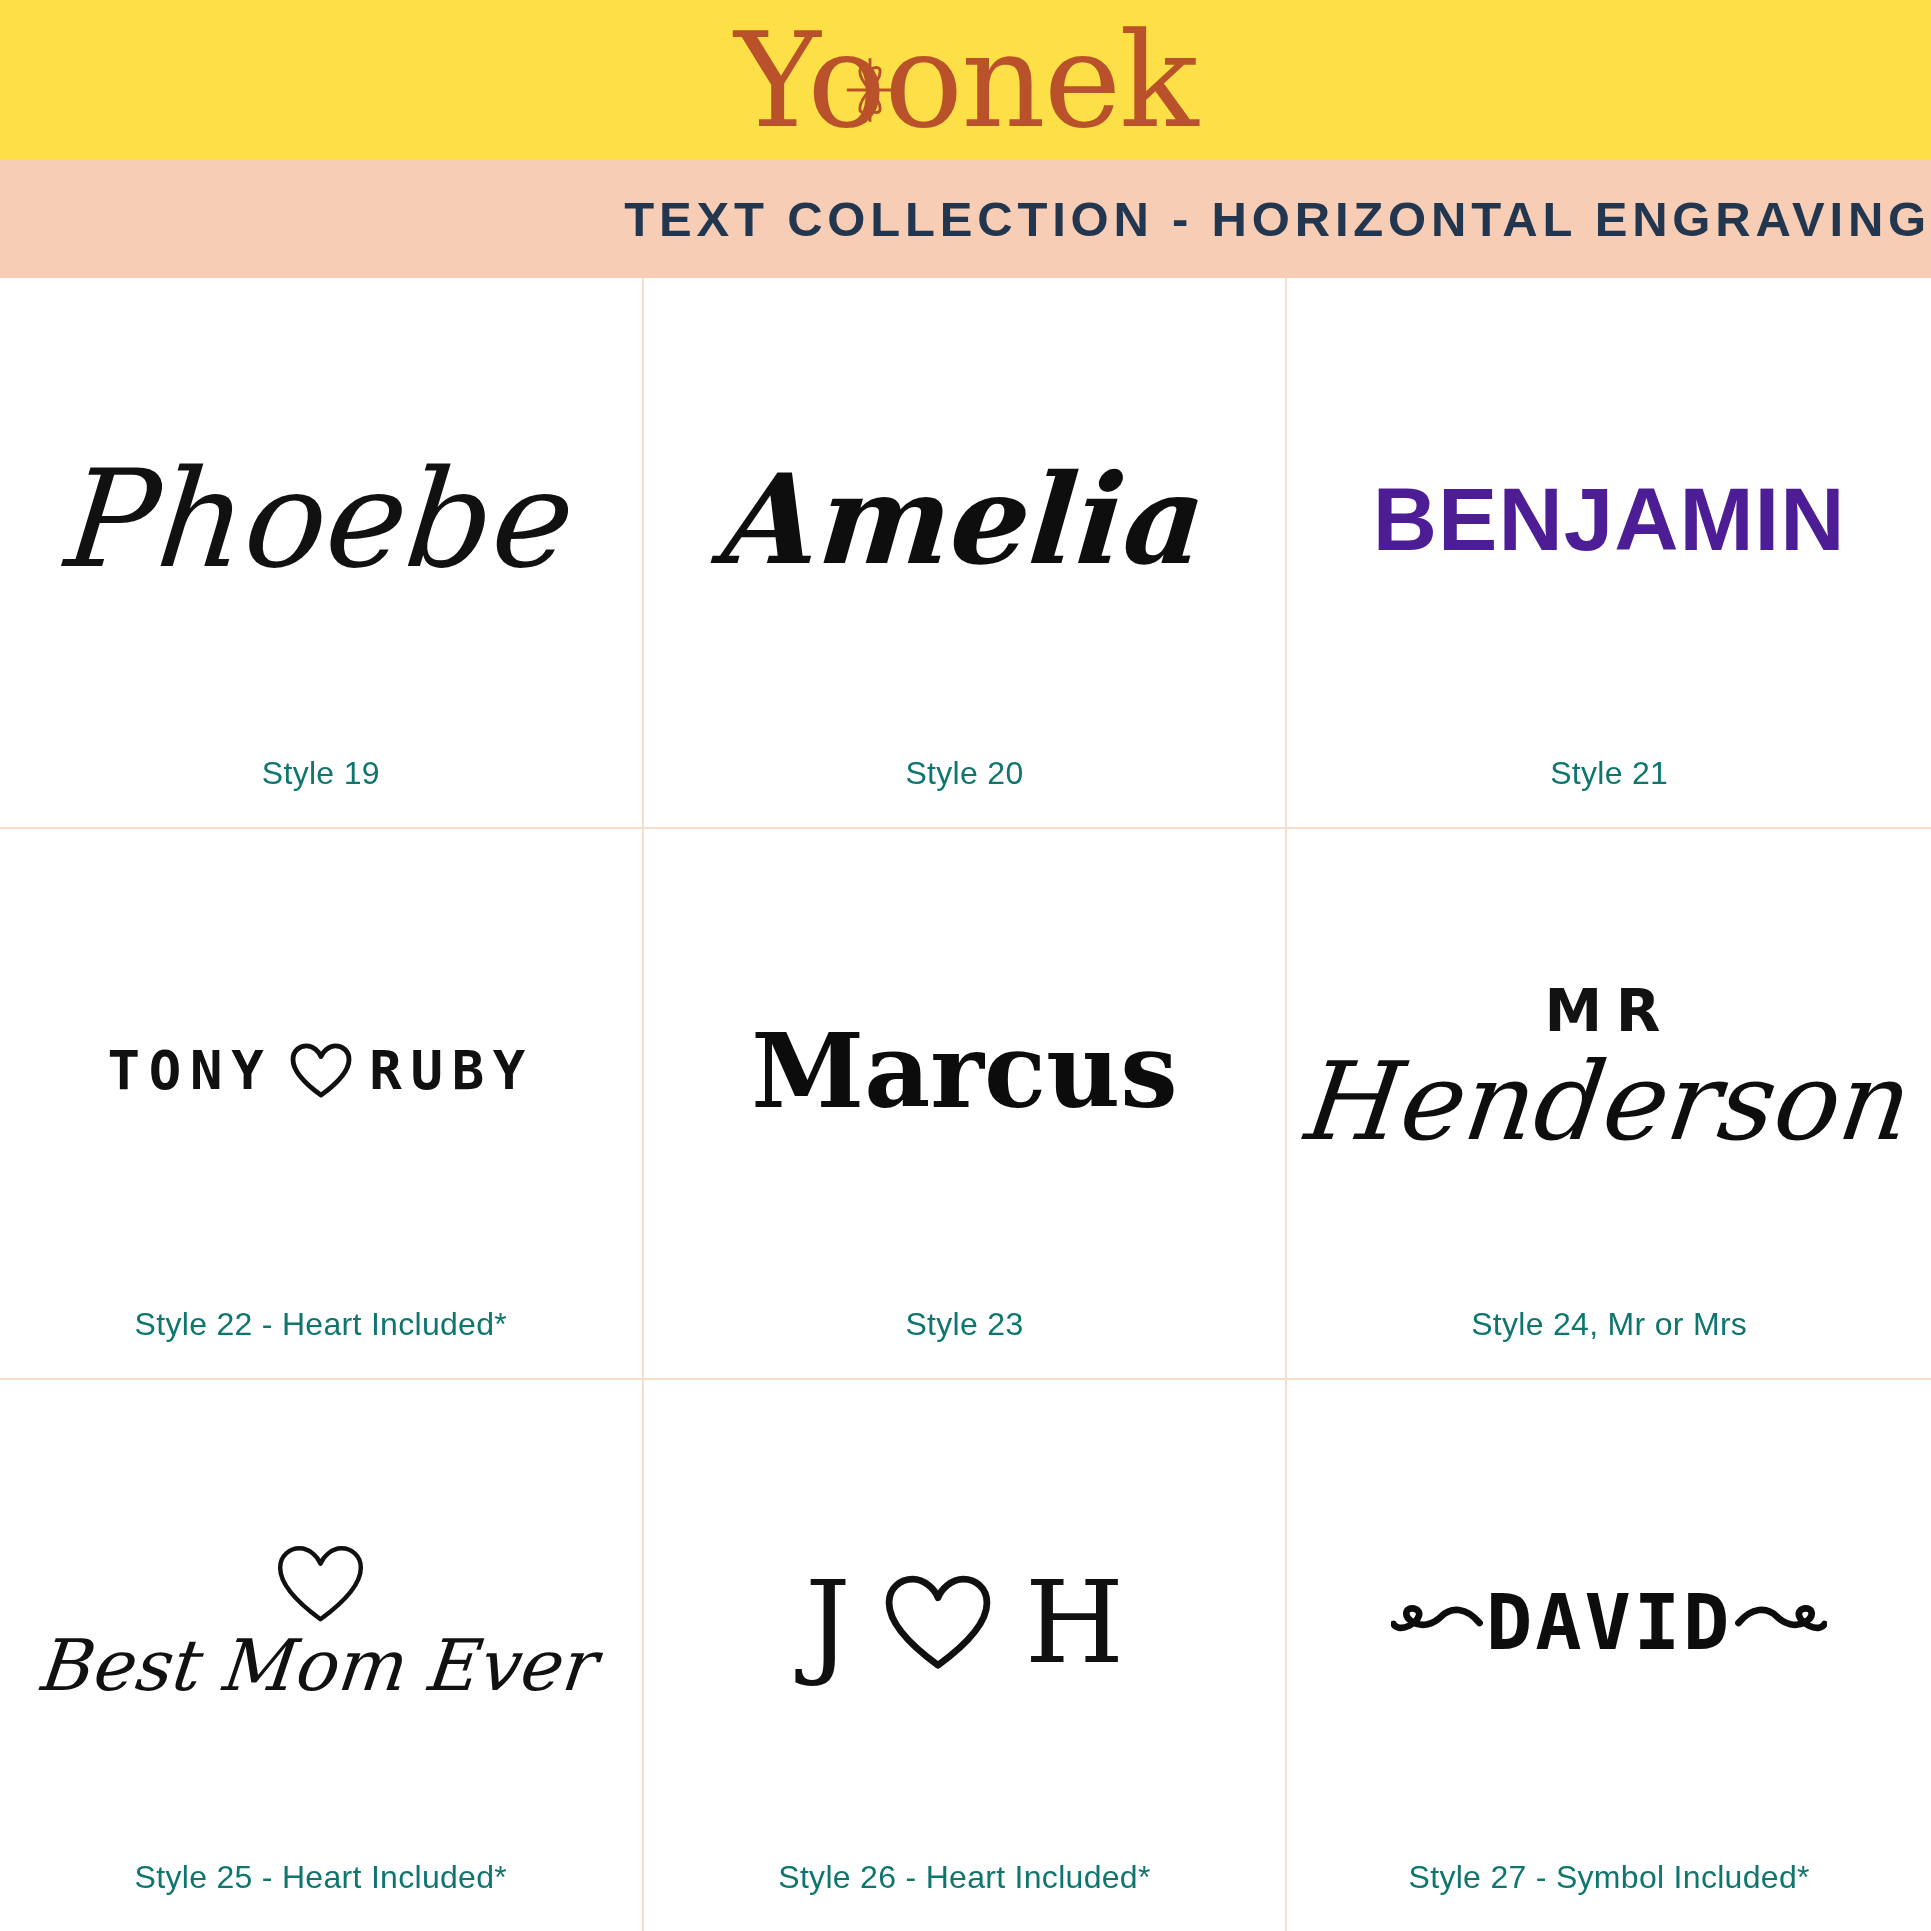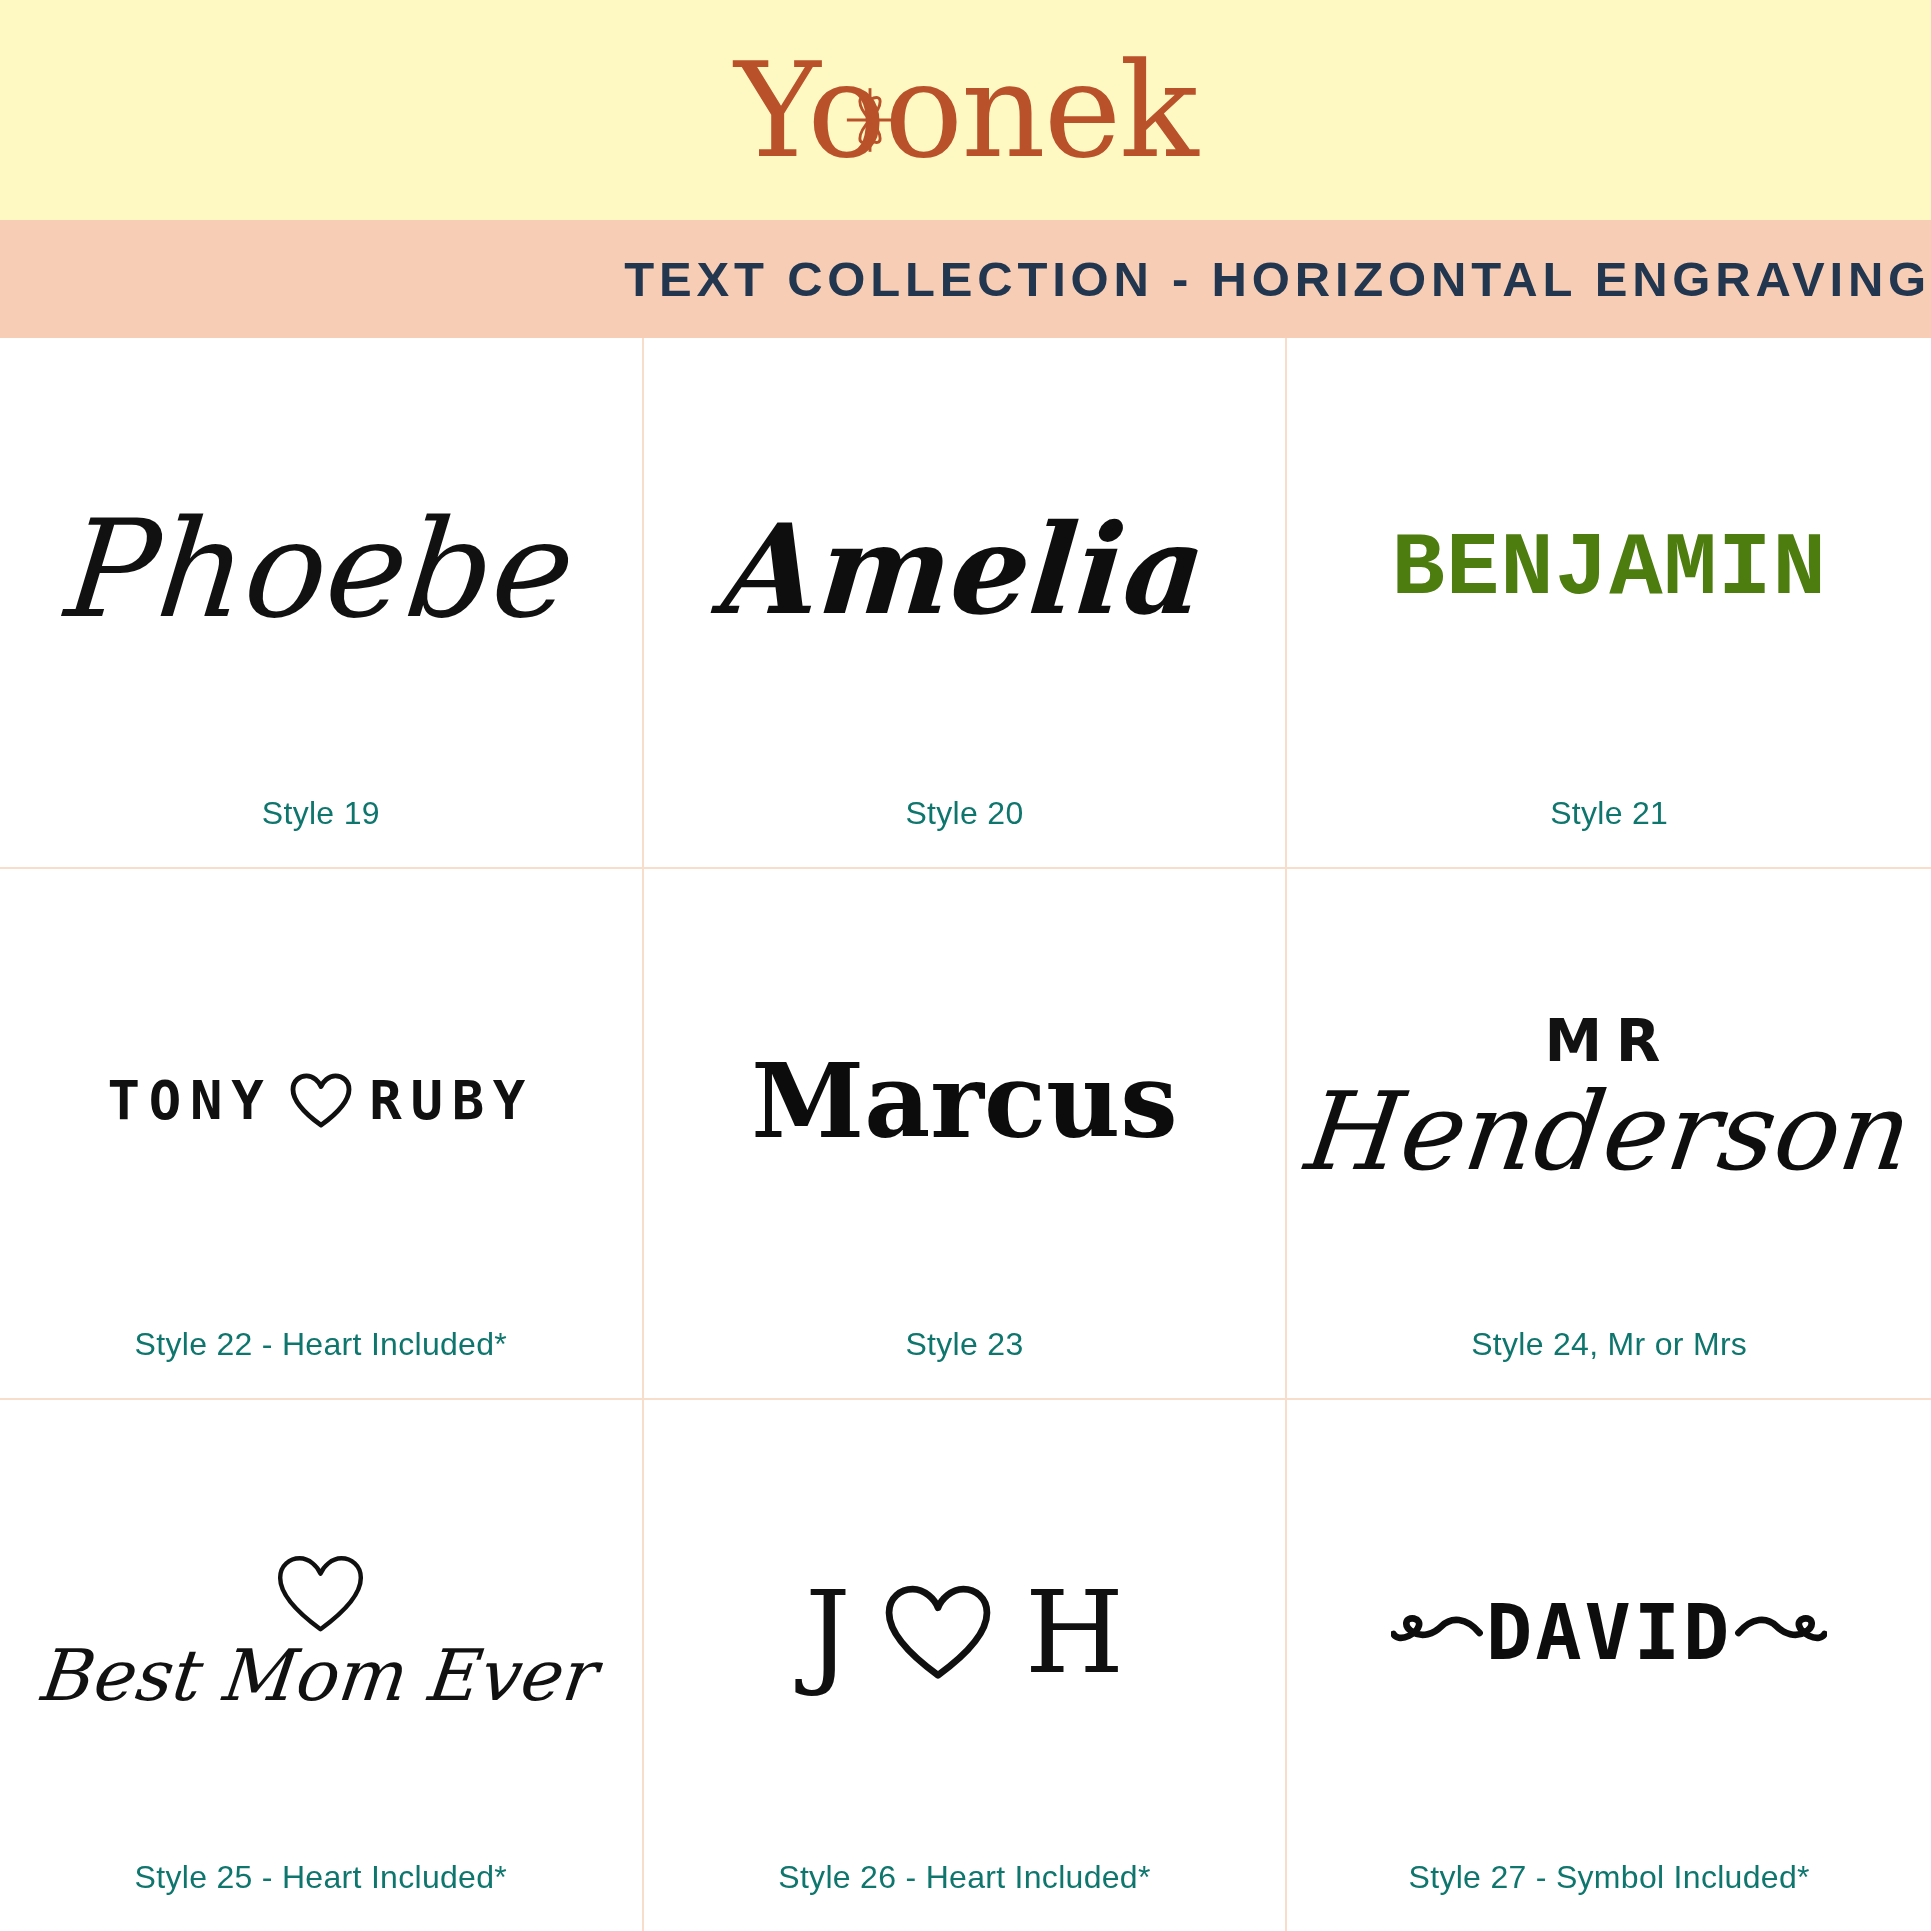--- a/index.html
+++ b/index.html
@@ -18,25 +18,25 @@
     width: 1931px;
     height: 1931px;
     position: relative;
     display: flex;
     flex-direction: column;
     background: #ffffff;
   }
 
   
   .brand-bar {
-    height: 220px;
+    height: 160px;
     display: flex;
     align-items: center;
     justify-content: center;
-    background: #fef9c3;
+    background: #fde047;
   }
   .brand-wrap {
     display: flex;
     align-items: center;
     justify-content: center;
     position: relative;
   }
   .brand-text {
     font-family: "DejaVu Serif", serif;
     font-size: 131px;
@@ -147,24 +147,24 @@
     font-family: "DejaVu Serif", serif;
     font-style: italic;
     font-weight: bold;
     font-size: 124px;
     color: #0e0e0e;
     line-height: 1.0;
     white-space: nowrap;
     transform: skewX(-5deg);
   }
   .slab-caps {
-    font-family: Liberation Mono, monospace;
+    font-family: Liberation Sans, sans-serif;
     font-weight: bold;
     font-size: 89px;
-    color: #4d7c0f;
+    color: #4c1d95;
     letter-spacing: 1px;
     line-height: 1;
     white-space: nowrap;
   }
 
   .mono-caps {
     font-family: "DejaVu Sans Mono", monospace;
     font-weight: bold;
     font-size: 54px;
     color: #101010;

